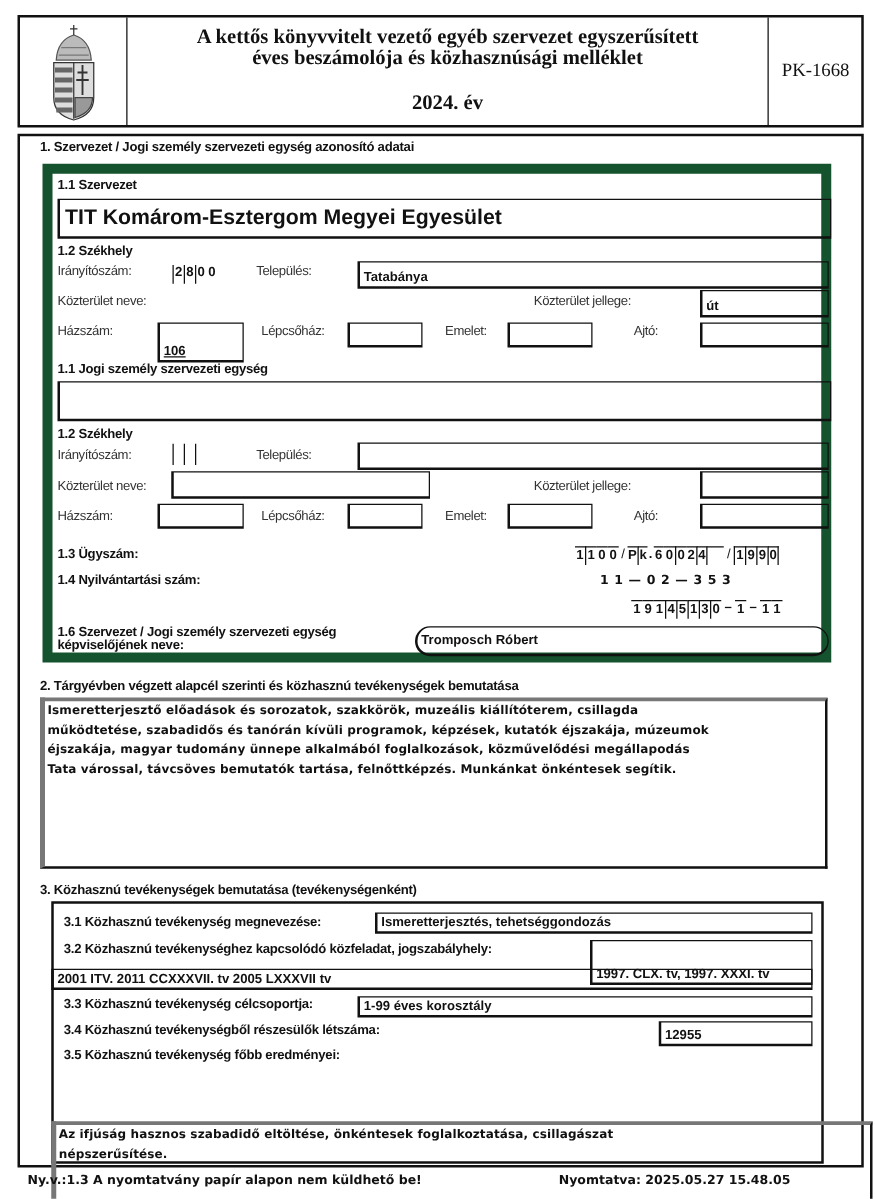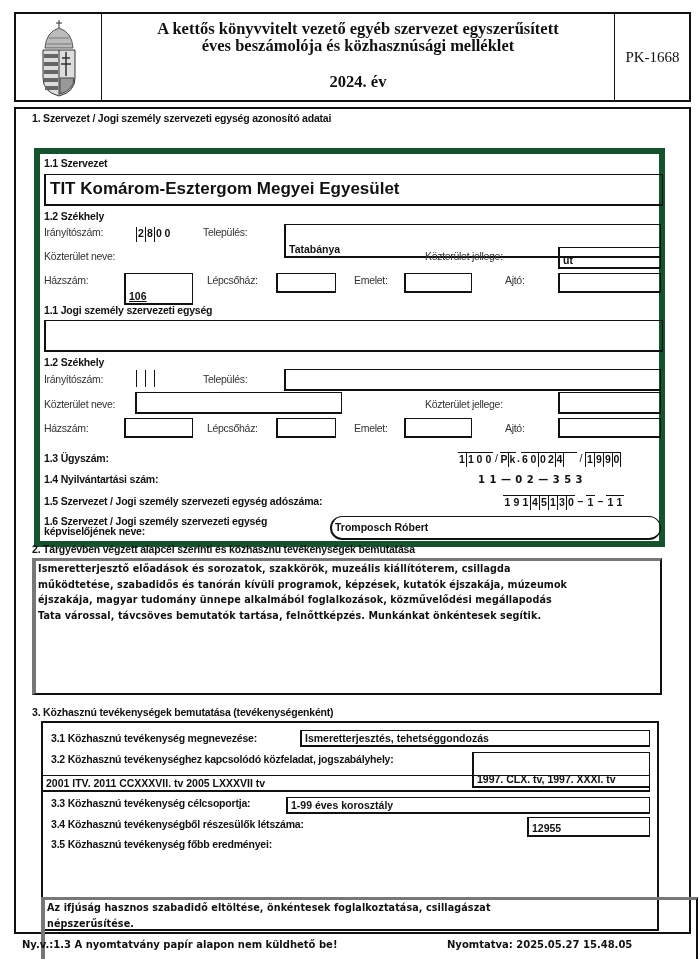--- a/index.html
+++ b/index.html
@@ -15,21 +15,21 @@
   .hdr-title .t2 { position: absolute; left: 0; right: 0; top: 58px; font-size: 16.5px; }
   .hdr-code { position: absolute; left: 600px; top: 0; right: 0; height: 86px; font-family: "Liberation Serif", serif; font-size: 15px; display: flex; align-items: center; justify-content: center; }
 
   
   .main { position: absolute; left: 14px; top: 107px; width: 677px; height: 827px; border: 2px solid #111; }
 
   .sec-title { position: absolute; font-size: 10.5px; font-weight: bold; letter-spacing: -0.2px; }
   .lbl { position: absolute; font-size: 10.5px; color: #333; letter-spacing: -0.3px; }
   .lblb { position: absolute; font-size: 10.5px; font-weight: bold; letter-spacing: -0.2px; }
   .box { position: absolute; border: 1.5px solid #111; border-left-width: 2px; border-bottom-width: 2px; font-size: 10.5px; font-weight: bold; padding-left: 3px; display: flex; align-items: flex-end; padding-bottom: 1px; }
-  .inner1 { position: absolute; left: 18px; top: 39px; width: 631px; height: 399px; border: 6px solid #14532d; }
+  .inner1 { position: absolute; left: 18px; top: 22px; width: 631px; height: 399px; border: 8px solid #14532d; }
 
   .digit-row { position: absolute; display: flex; font-size: 10.5px; font-weight: bold; }
   .digit-row span { display: inline-block; text-align: center; }
   .ov { border-top: 1.5px solid #111; }
   .bl { border-left: 1.5px solid #111; }
 
   .ta { position: absolute; border: 2px solid #111; border-left: 4px solid #777; border-top: 3px solid #777; font-family: "DejaVu Sans", sans-serif; font-size: 9.6px; font-weight: bold; line-height: 15.5px; padding-left: 2px; padding-top: 0px; white-space: pre-wrap; letter-spacing: 0.1px; }
 
   .footer { position: absolute; top: 939px; font-family: "DejaVu Sans", sans-serif; font-size: 10px; font-weight: bold; }
 </style>
@@ -77,21 +77,21 @@
 
     <div class="lblb" style="left:4px; top:56px;">1.2 Székhely</div>
     <div class="lbl" style="left:4px; top:72px;">Irányítószám:</div>
     <div class="digit-row" style="left:96px; top:73px; height:15px;">
       <span class="bl" style="width:9px;">2</span>
       <span class="bl" style="width:9px;">8</span>
       <span class="bl" style="width:9px;">0</span>
       <span style="width:9px;">0</span>
     </div>
     <div class="lbl" style="left:163px; top:72px;">Település:</div>
-    <div class="box" style="left:244px; top:70px; width:377px; height:34px;">Tatabánya</div>
+    <div class="box" style="left:244px; top:70px; width:377px; height:22px;">Tatabánya</div>
 
     <div class="lbl" style="left:4px; top:96px;">Közterület neve:</div>
     <div class="lbl" style="left:385px; top:96px;">Közterület jellege:</div>
     <div class="box" style="left:518px; top:93px; width:103px; height:22px;">út</div>
 
     <div class="lbl" style="left:4px; top:120px;">Házszám:</div>
     <div class="box" style="left:84px; top:119px; width:69px; height:32px;text-decoration:underline;">106</div>
     <div class="lbl" style="left:167px; top:120px;">Lépcsőház:</div>
     <div class="box" style="left:236px; top:119px; width:60px; height:20px;"></div>
     <div class="lbl" style="left:314px; top:120px;">Emelet:</div>
@@ -145,21 +145,20 @@
       <span style="width:8px; font-weight:normal;">/</span>
       <span class="ov bl" style="width:9px;">1</span>
       <span class="ov bl" style="width:9px;">9</span>
       <span class="ov bl" style="width:9px;">9</span>
       <span class="ov bl" style="width:9px; border-right:1.5px solid #111;">0</span>
     </div>
 
     <div class="lblb" style="left:4px; top:319px;">1.4 Nyilvántartási szám:</div>
     <div class="abs" style="left:438px; top:320px; font-family:'DejaVu Sans',sans-serif; font-size:10px; font-weight:bold; word-spacing:1px;">1 1 — 0 2 — 3 5 3</div>
 
-    <div class="lblb" style="left:4px; top:341px;">1.5 Szervezet / Jogi személy szervezeti egység adószáma:</div>
     <div class="digit-row" style="left:463px; top:341px; height:15px;">
       <span class="ov" style="width:9px;">1</span>
       <span class="ov" style="width:9px;">9</span>
       <span class="ov" style="width:9px;">1</span>
       <span class="ov bl" style="width:9px;">4</span>
       <span class="ov bl" style="width:9px;">5</span>
       <span class="ov bl" style="width:9px;">1</span>
       <span class="ov bl" style="width:9px;">3</span>
       <span class="ov bl" style="width:9px;">0</span>
       <span style="width:11px;">–</span>

